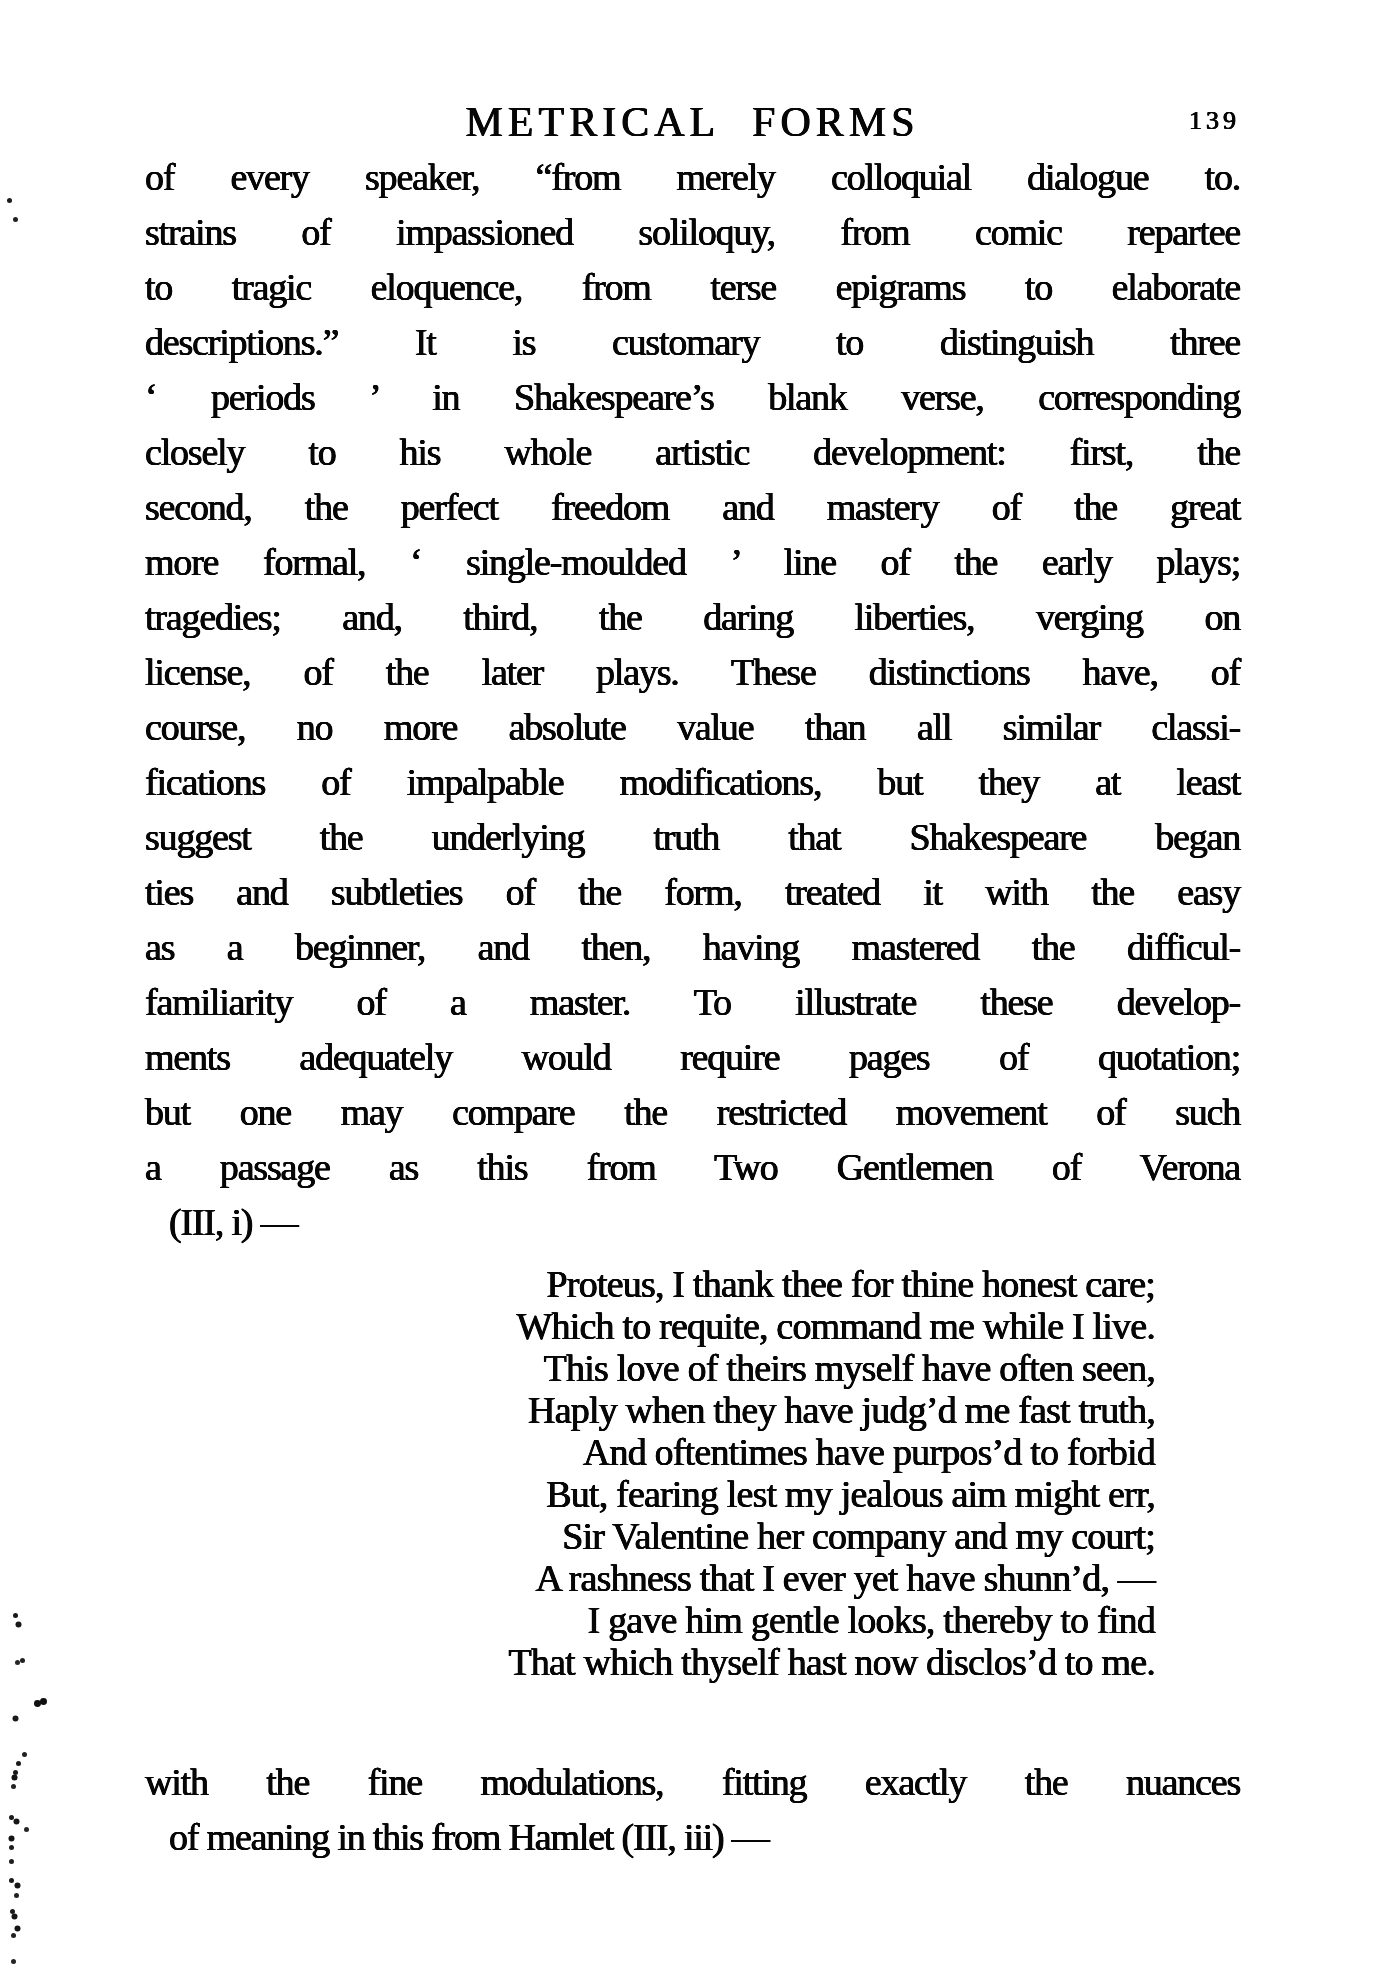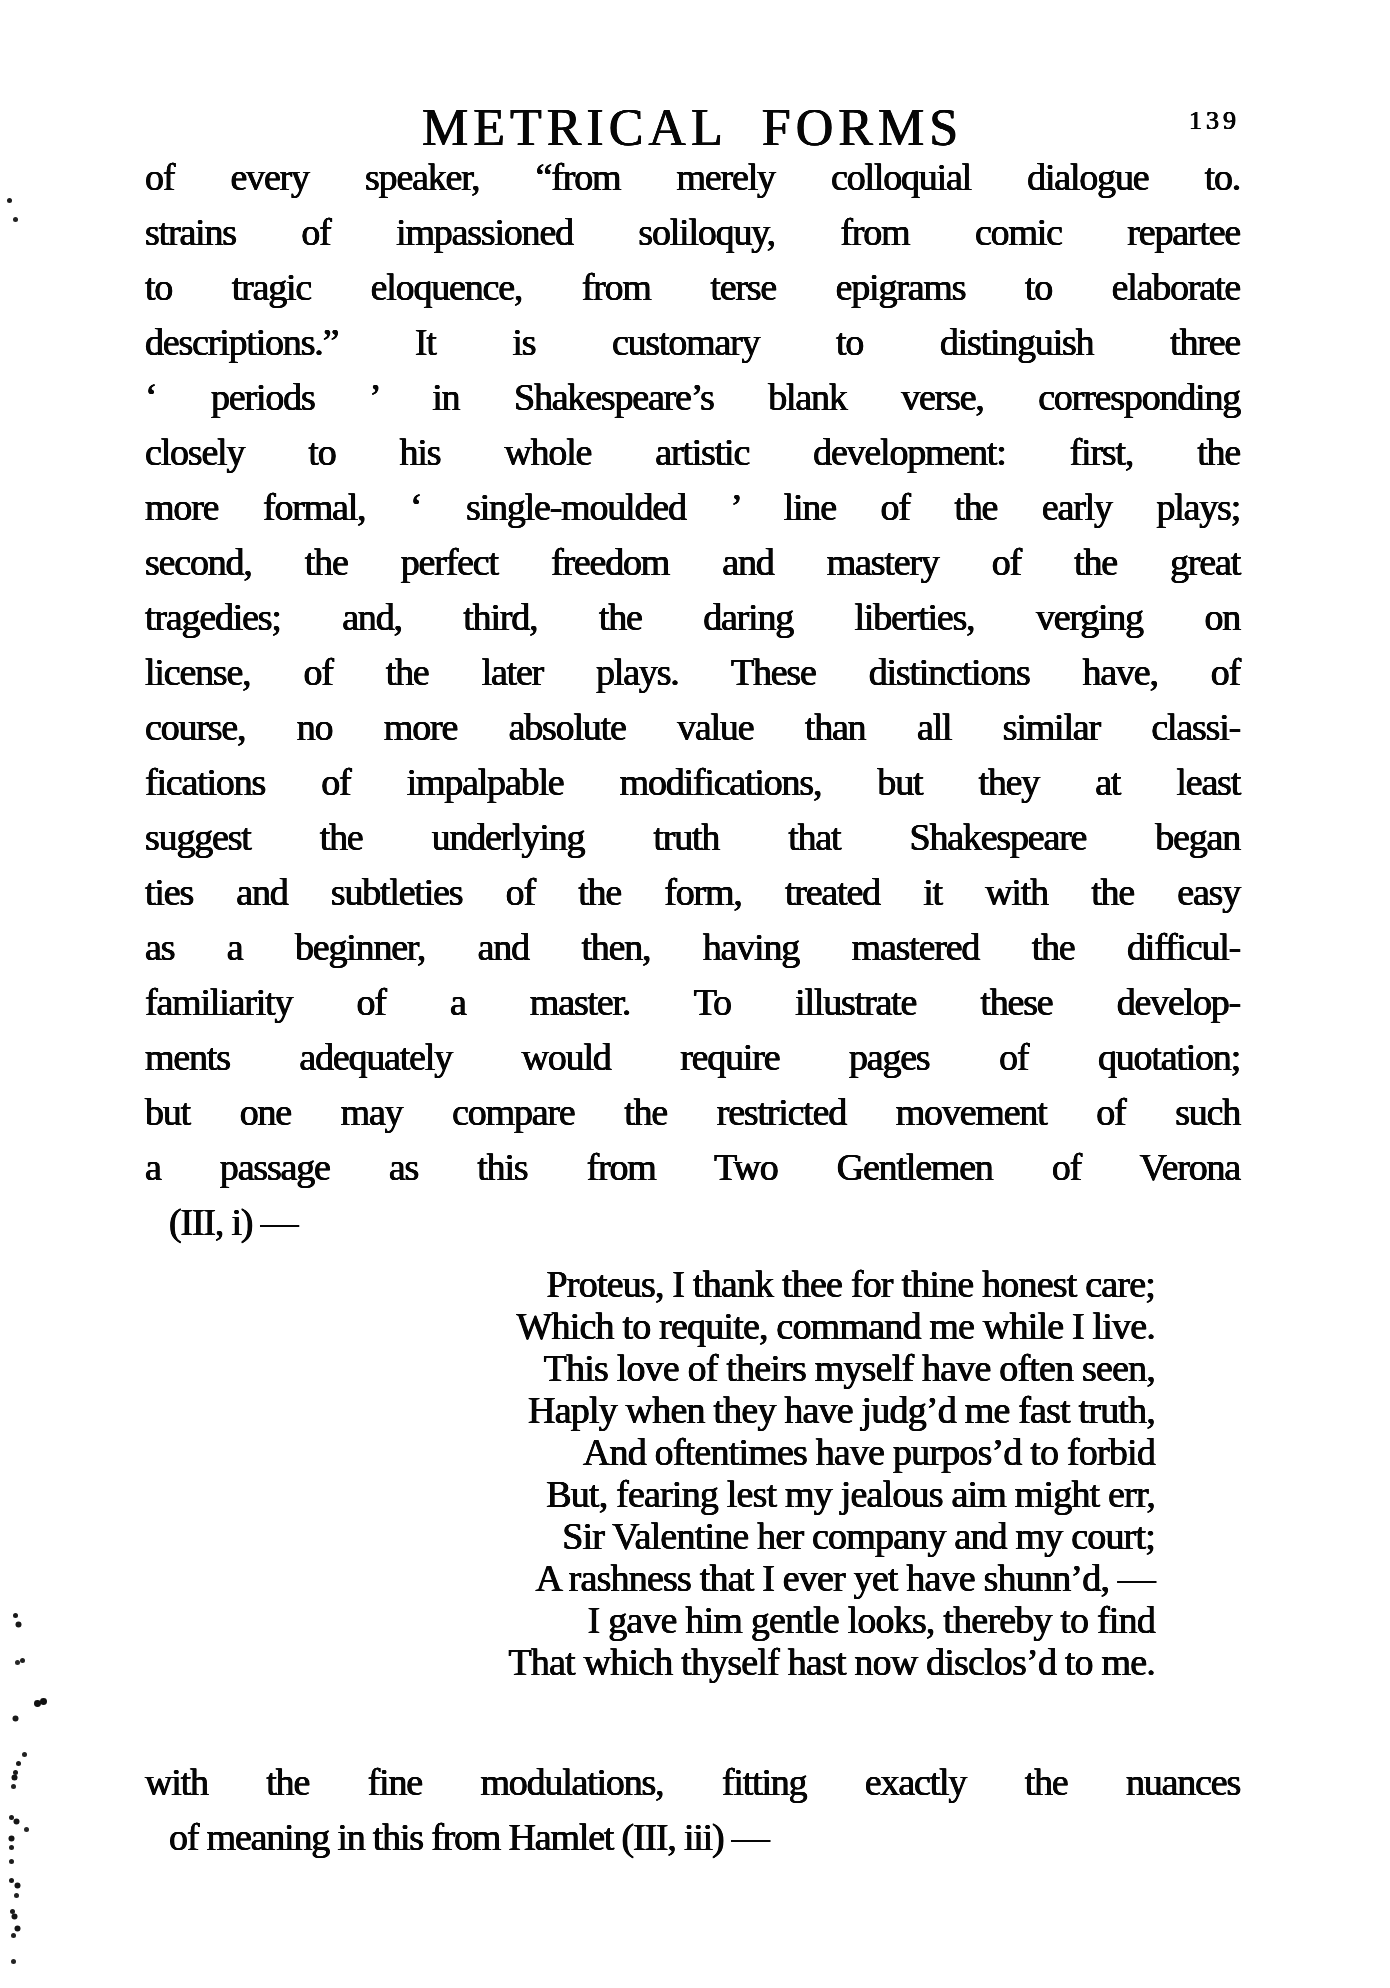--- a/index.html
+++ b/index.html
@@ -13,21 +13,21 @@
     color: #060606;
   }
   
   .ink {
     text-shadow: 0.5px 0 0 currentColor, -0.4px 0 0 currentColor, 0 0.35px 0 currentColor;
   }
   .running-head {
     position: absolute;
     top: 98px; left: 145px; width: 1095px;
     text-align: center;
-    font-size: 52px;
+    font-size: 42px;
     letter-spacing: 5px;
     word-spacing: 18px;
   }
   .page-number {
     position: absolute;
     top: 106px; left: 145px; width: 1095px;
     text-align: right;
     font-size: 26px;
     letter-spacing: 4px;
   }
@@ -98,22 +98,22 @@
   <div class="page-number ink">139</div>
 
   <div class="para para1 justified-par ink">
 
   <div class="line">of every speaker, “from merely colloquial dialogue to.</div>
       <div class="line">strains of impassioned soliloquy, from comic repartee</div>
       <div class="line">to tragic eloquence, from terse epigrams to elaborate</div>
       <div class="line">descriptions.” It is customary to distinguish three</div>
       <div class="line">‘ periods ’ in Shakespeare’s blank verse, corresponding</div>
       <div class="line">closely to his whole artistic development: first, the</div>
+      <div class="line">second, the perfect freedom and mastery of the great</div>
       <div class="line">more formal, ‘ single-moulded ’ line of the early plays;</div>
-      <div class="line">second, the perfect freedom and mastery of the great</div>
       <div class="line">tragedies; and, third, the daring liberties, verging on</div>
       <div class="line">license, of the later plays. These distinctions have, of</div>
       <div class="line">course, no more absolute value than all similar classi-</div>
       <div class="line">fications of impalpable modifications, but they at least</div>
       <div class="line">suggest the underlying truth that Shakespeare began</div>
       <div class="line">ties and subtleties of the form, treated it with the easy</div>
       <div class="line">as a beginner, and then, having mastered the difficul-</div>
       <div class="line">familiarity of a master. To illustrate these develop-</div>
       <div class="line">ments adequately would require pages of quotation;</div>
       <div class="line">but one may compare the restricted movement of such</div>

